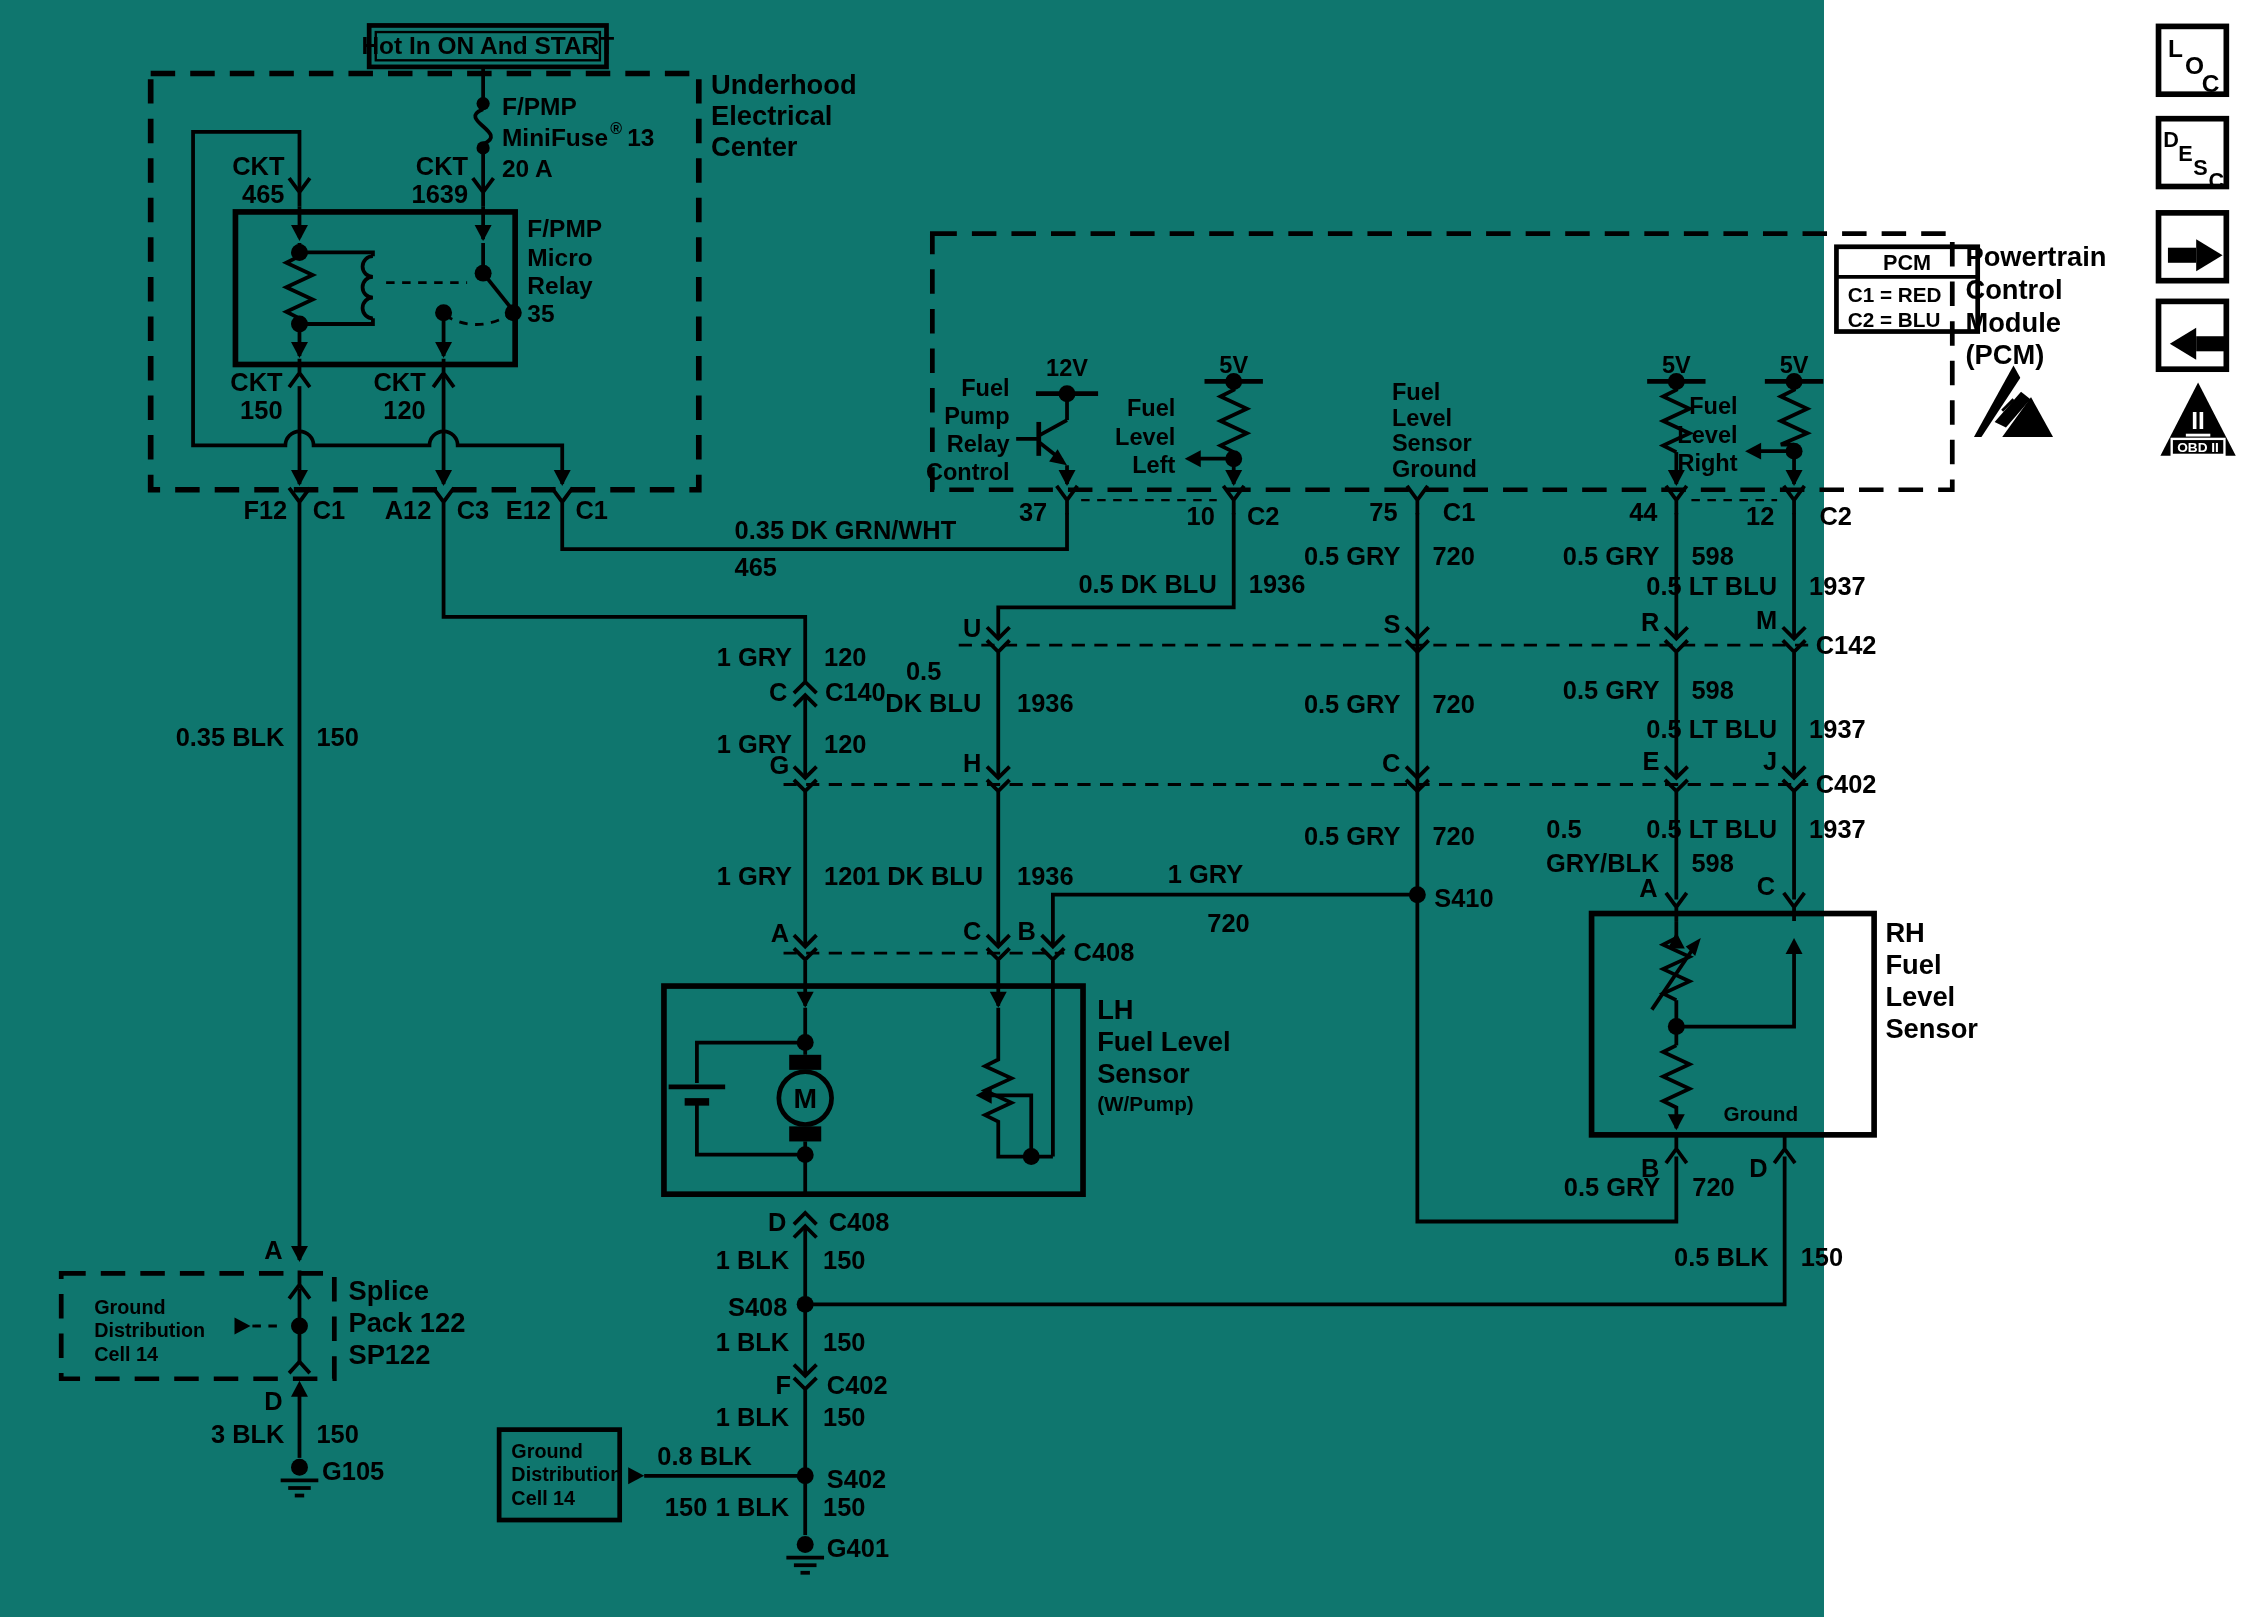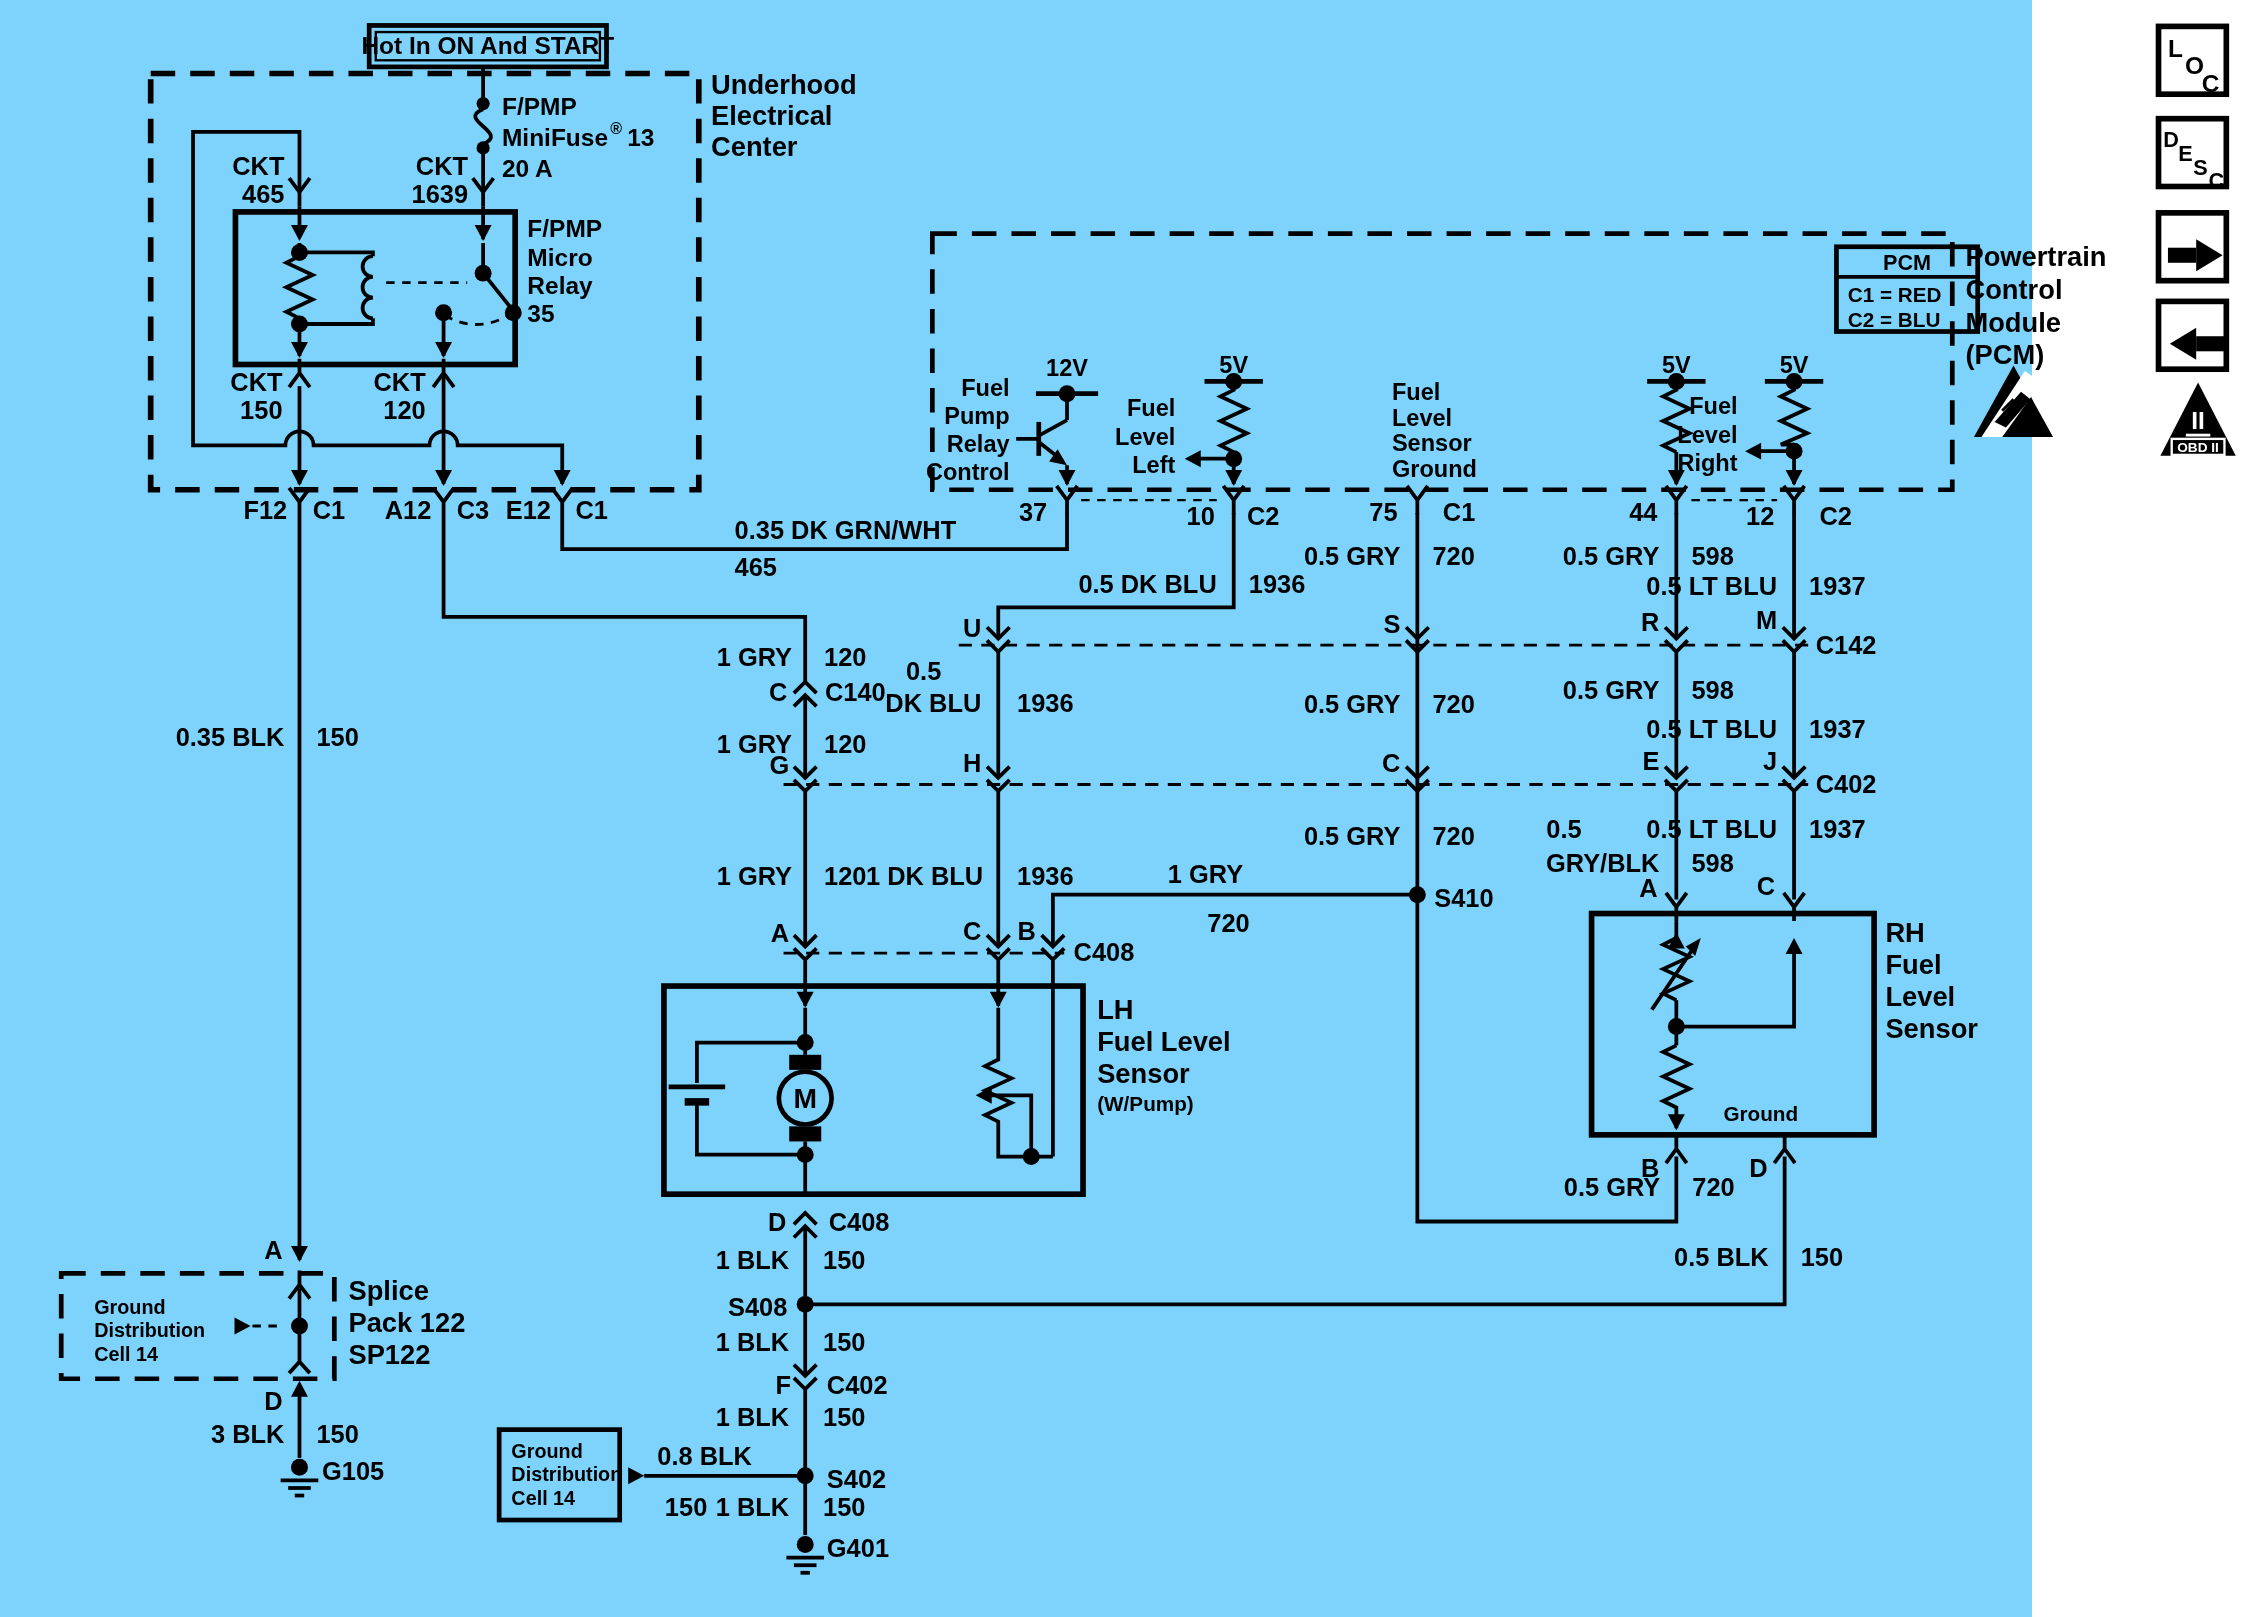--- a/index.html
+++ b/index.html
@@ -1,16 +1,16 @@
 <!DOCTYPE html>
 <html style="font-size:15px"><head>
 <meta charset="utf-8">
 <style>
   html,body{margin:0;padding:0;background:#fff;}
-  .wrap{width:2032px;height:1618px;background:#7dd3fc;position:relative;font-family:"Liberation Sans",sans-serif;}
+  .wrap{width:1824px;height:1618px;background:#0f766e;position:relative;font-family:"Liberation Sans",sans-serif;}
   svg{display:block;}
   svg .ln{stroke:#000;fill:none;stroke-width:4;stroke-linecap:butt;}
   svg .f{fill:#000;stroke:none;}
   svg .w3{stroke-width:3;} svg .w25{stroke-width:2.5;}
   svg .w5{stroke-width:5;} svg .w6{stroke-width:6;} svg .w8{stroke-width:8;}
   svg .dA{stroke-dasharray:26,16;} svg .dB{stroke-dasharray:14,10;} svg .dC{stroke-dasharray:9,8;}
   svg text{fill:#000;stroke:none;font-family:"Liberation Sans",sans-serif;font-weight:bold;font-size:27px;}
   svg .s14{font-size:14.5px;} svg .s17{font-size:17px;} svg .s21{font-size:21px;}
   svg .s22{font-size:22px;} svg .s23{font-size:23px;} svg .s25{font-size:25px;}
   svg .s26{font-size:26px;} svg .s29{font-size:29px;} svg .s30{font-size:30px;}

